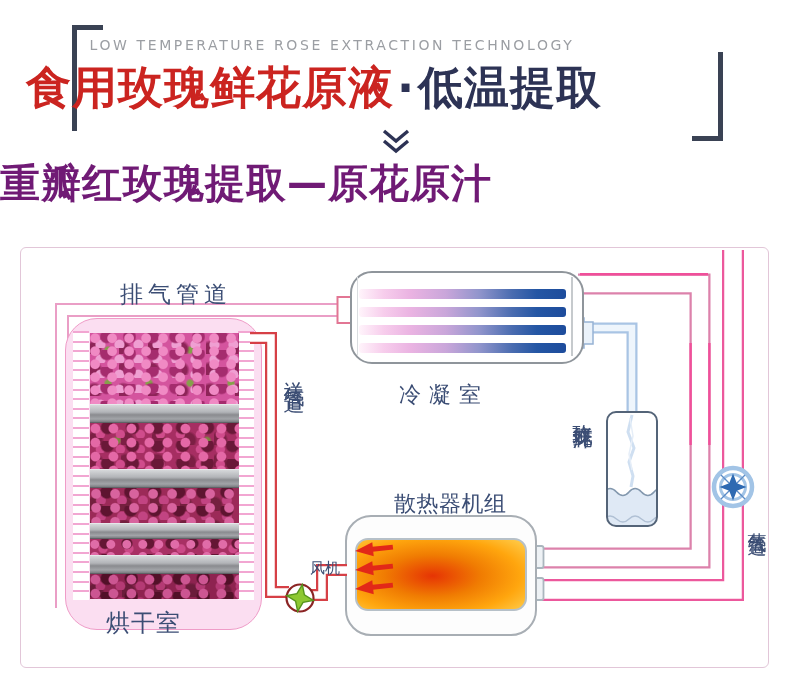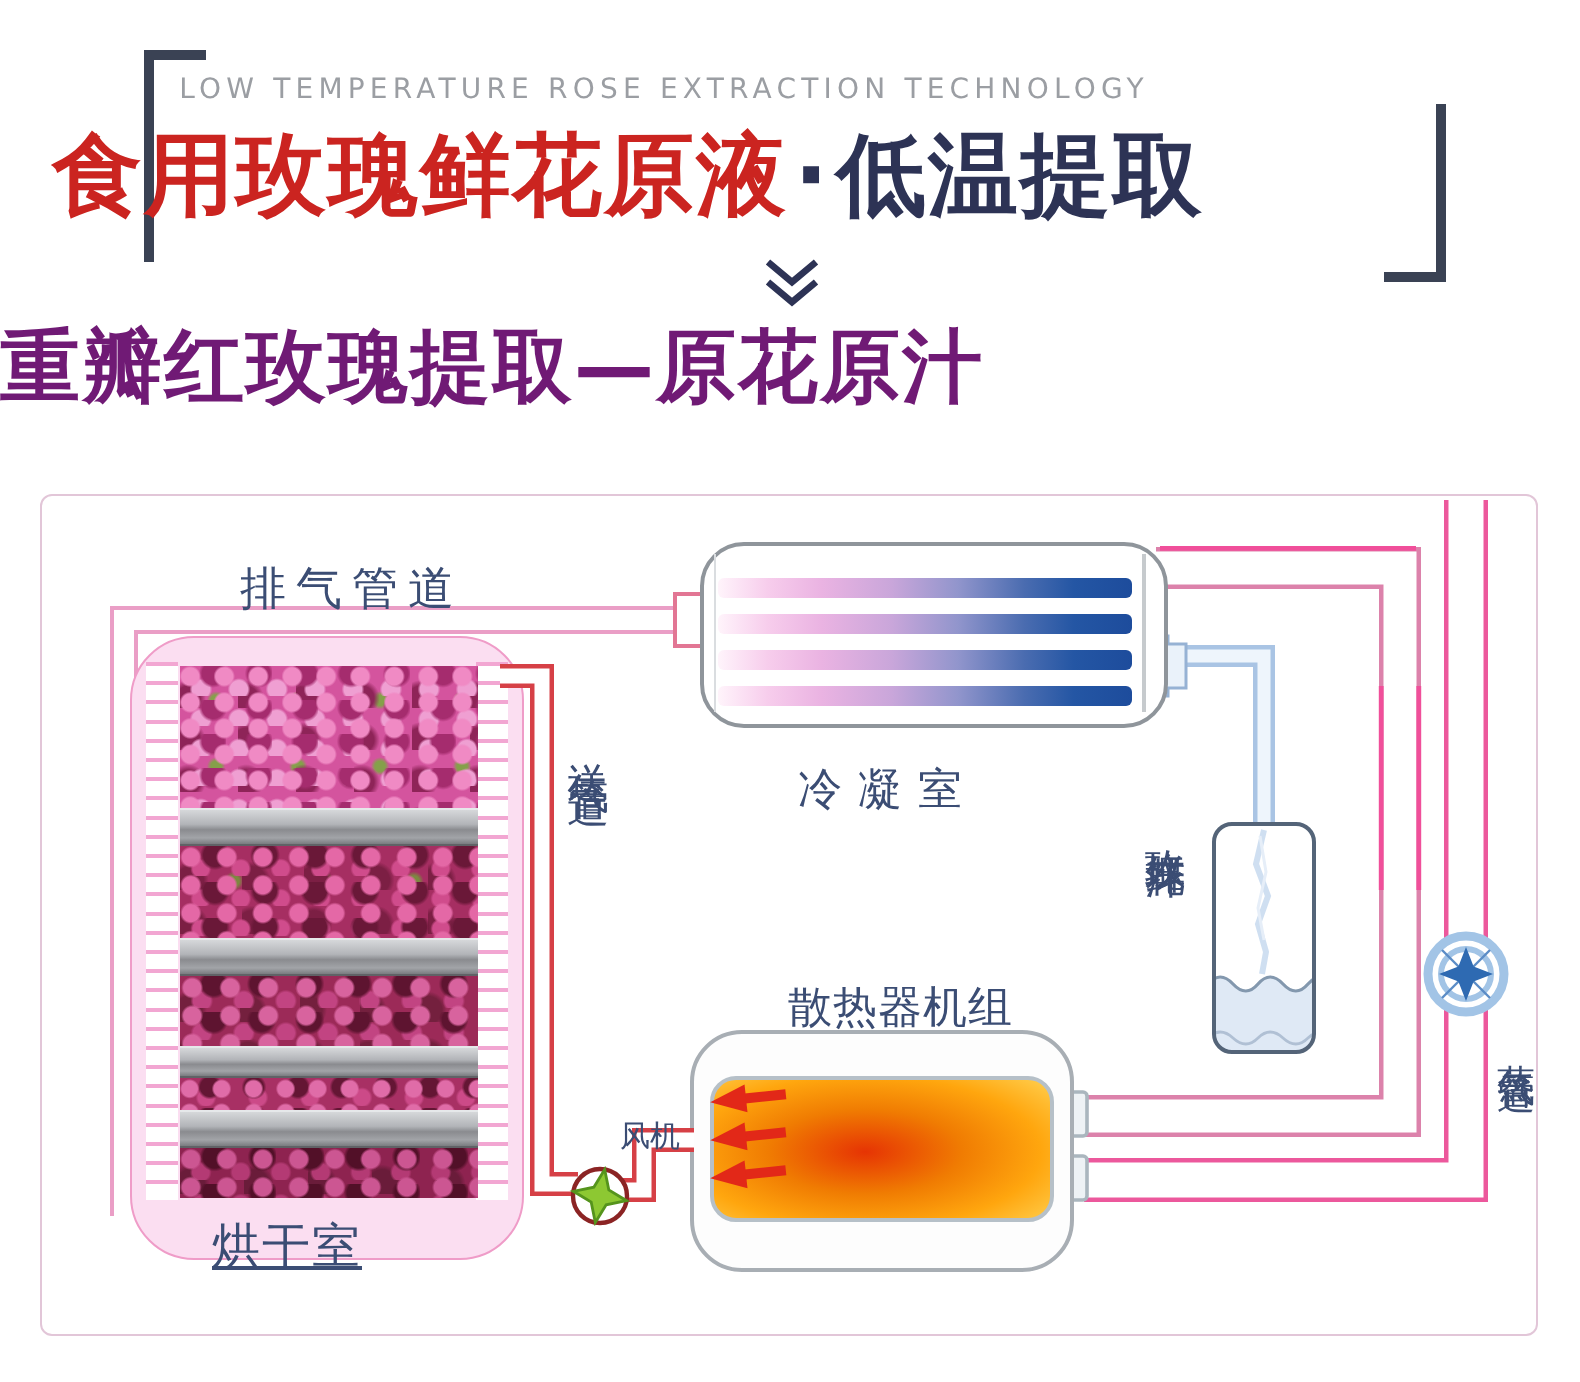--- a/index.html
+++ b/index.html
@@ -85,21 +85,21 @@
     background:#fdfdfd;border:2px solid #a8aeb4;z-index:3;}
   .radiator-core{position:absolute;left:8px;top:21px;width:168px;height:69px;border-radius:13px;
     border:2px solid #b6c0c8;
     background:radial-gradient(90% 95% at 45% 52%,#e63404 0%,#f07c02 32%,#ffa60e 58%,#ffc844 78%,#f6dfa6 100%);}
 
   
   .dlabel{color:#3b4d74;z-index:5;white-space:nowrap;}
   .vlabel{writing-mode:vertical-rl;text-orientation:upright;}
   .lbl-exhaust{left:120px;top:279px;font-size:23px;letter-spacing:5px;}
   .lbl-supply{left:280px;top:365px;font-size:21px;letter-spacing:4px;}
-  .lbl-drying{left:106px;top:607px;font-size:24px;letter-spacing:1px;text-decoration:underline;}
+  .lbl-drying{left:106px;top:607px;font-size:24px;letter-spacing:1px;}
   .lbl-condenser{left:399px;top:365px;font-size:22px;letter-spacing:8px;margin-top:15px;}
   .lbl-radiator{left:394px;top:489px;font-size:22px;letter-spacing:0.5px;}
   .lbl-fan{left:282px;top:559px;font-size:15px;font-weight:500;margin-left:28px;}
   .lbl-juice{left:570px;top:409px;font-size:20px;letter-spacing:1px;}
   .lbl-steam{left:745px;top:517px;font-size:19px;letter-spacing:2px;}
 </style>
 </head>
 <body>
 
 <div class="abs bracket-tl"></div>

